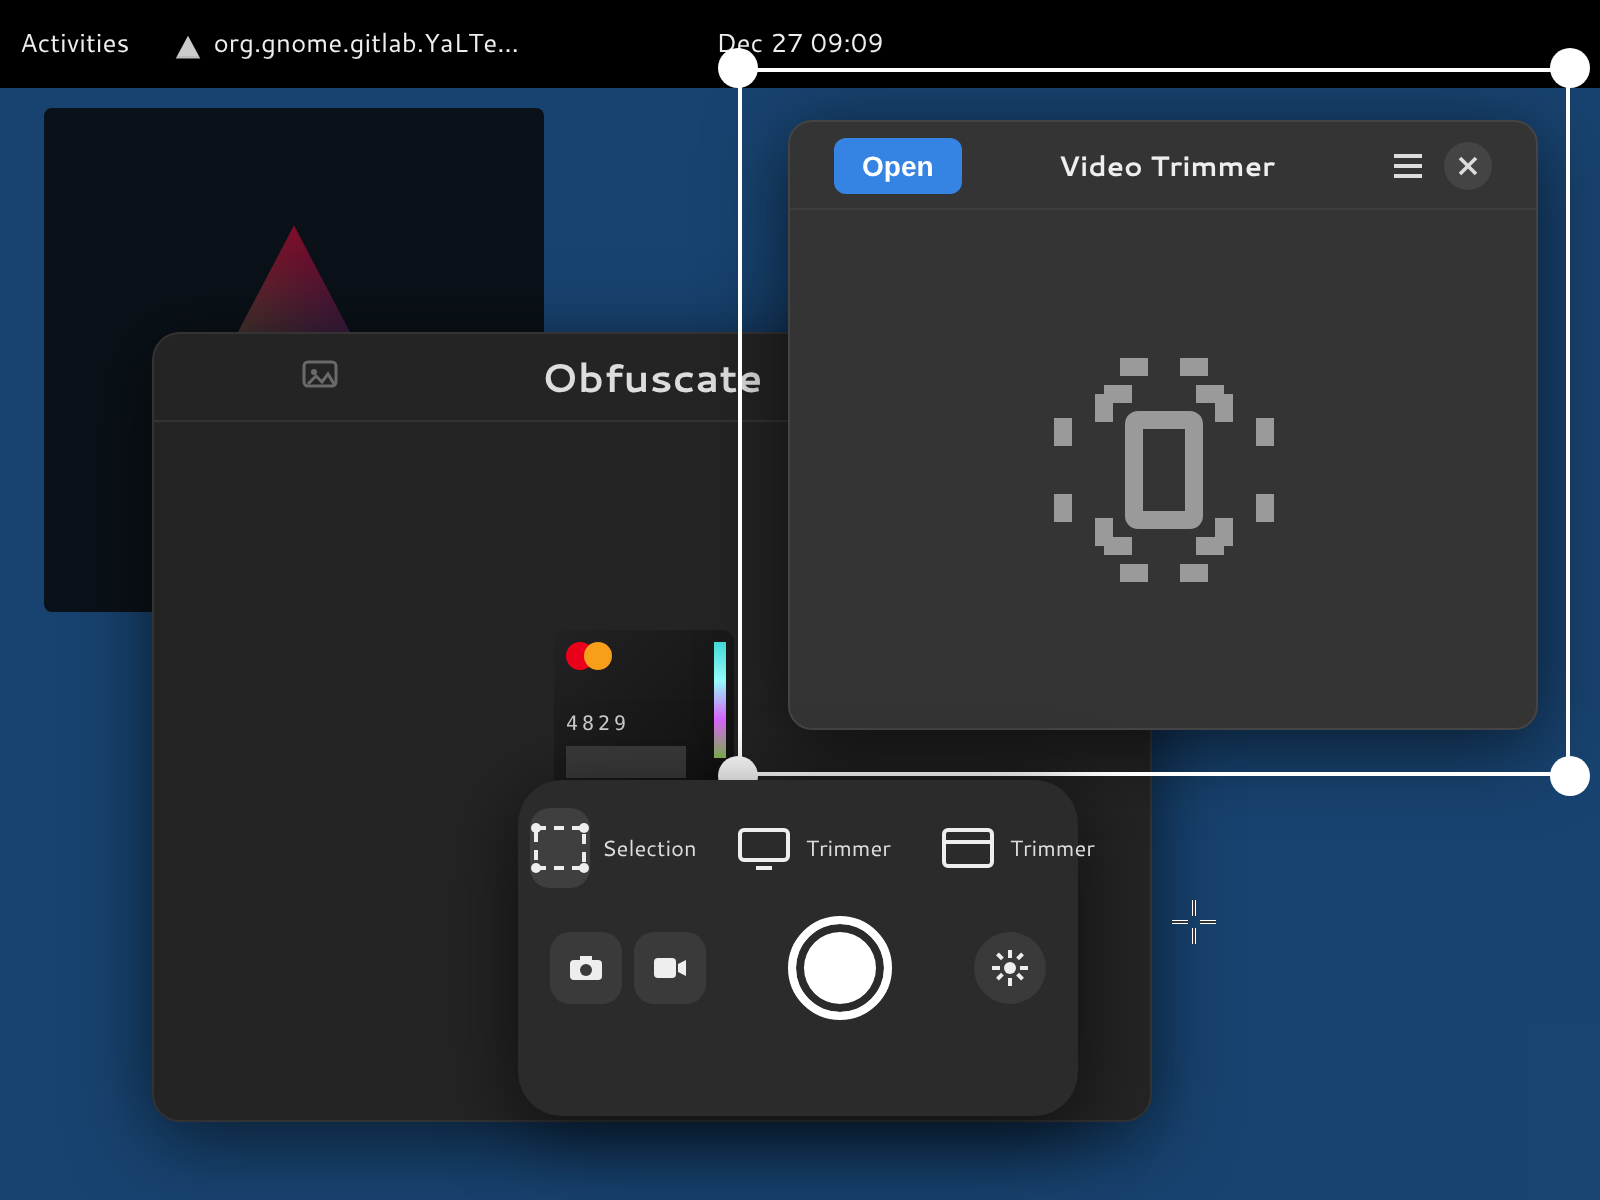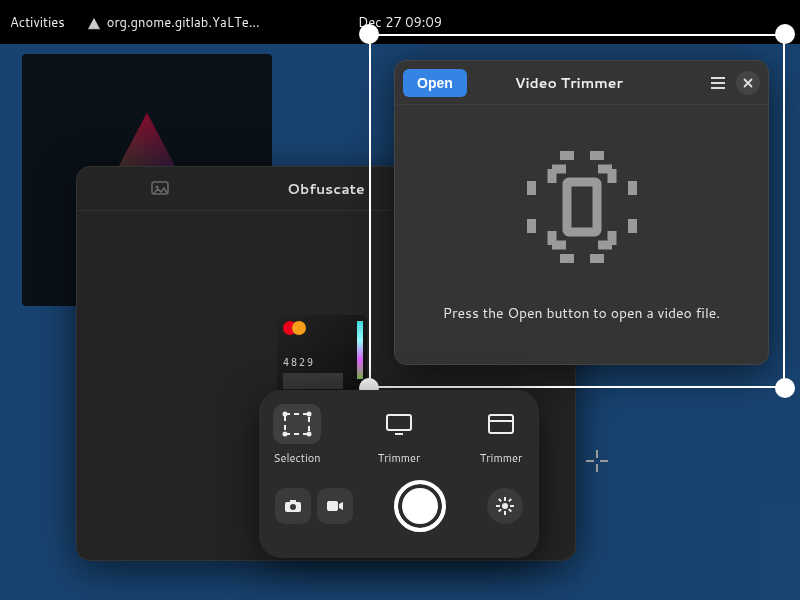--- a/index.html
+++ b/index.html
@@ -36,21 +36,21 @@
   .obfuscate-window {
     position:absolute; left:76px; top:166px; width:500px; height:395px;
     background:#242424; border-radius:14px; border:1px solid #333;
     box-shadow: 0 8px 40px rgba(0,0,0,0.6);
   }
   .obf-header {
     height:44px; display:flex; align-items:center;
     border-bottom:1px solid #333;
   }
   .obf-header .seg { flex:1; display:flex; justify-content:center; align-items:center; gap:8px; }
-  .obf-header .title { color:#ddd; font-size:14px; font-weight:600; }
+  .obf-header .title { color:#ddd; font-size:20px; font-weight:600; }
   .obf-body { position:absolute; top:44px; left:0; right:0; bottom:0; display:flex; align-items:center; justify-content:center; }
   .drop-text { color:#9a9a9a; font-size:24px; font-weight:500; }
   .card {
     position:absolute; left:200px; top:148px; width:90px; height:80px;
     background: linear-gradient(135deg,#222,#111); border-radius:6px;
     padding:6px;
   }
   .card .mc { display:flex; gap:-2px; }
   .mc-dot1{ width:14px;height:14px;border-radius:50%; background:#eb001b; }
   .mc-dot2{ width:14px;height:14px;border-radius:50%; background:#f79e1b; margin-left:-5px; }
@@ -66,28 +66,28 @@
   }
   .triangle-panel svg { width:160px; height:160px; }
 
   
   .trimmer-window {
     position:absolute; left:394px; top:60px; width:375px; height:305px;
     background:#343434; border-radius:12px; border:1px solid #444;
     box-shadow: 0 8px 40px rgba(0,0,0,0.6);
   }
   .trimmer-header {
-    height:44px; display:flex; align-items:center; padding:0 8px;
+    height:44px; display:flex; align-items:center; padding:0 22px;
     border-bottom:1px solid #3d3d3d;
   }
   .open-btn {
     background:#3584e4; color:#fff; font-weight:700;
     border:none; border-radius:6px; padding:6px 14px; font-size:14px;
   }
-  .trimmer-title { flex:1; text-align:left; font-weight:700; font-size:14px;margin-left:48px; }
+  .trimmer-title { flex:1; text-align:center; font-weight:700; font-size:14px; }
   .hdr-btn {
     width:28px; height:28px; border-radius:6px;
     display:flex; align-items:center; justify-content:center;
     color:#ddd; margin-left:4px;
   }
   .hdr-btn.close { background:#444; border-radius:50%; width:24px; height:24px; }
   .trimmer-body { position:absolute; top:44px; left:0; right:0; bottom:0; display:flex; flex-direction:column; align-items:center; justify-content:center; gap:36px; }
   .trimmer-body svg.big-icon { width:140px; height:120px; }
   .trimmer-hint { color:#e6e6e6; font-size:14px; }
 
@@ -107,21 +107,21 @@
 
   
   .shot-panel {
     position:absolute; left:259px; top:390px; width:280px; height:168px;
     background:#2b2b2b; border-radius:22px;
     box-shadow: 0 8px 40px rgba(0,0,0,0.6);
     display:flex; flex-direction:column; align-items:center;
     padding:14px 16px 12px 16px;
   }
   .mode-row { display:flex; gap:38px; }
-  .mode-item { display:flex; flex-direction:column; align-items:center; gap:6px; width:64px; }
+  .mode-item { display:flex; flex-direction:row; align-items:center; gap:6px; width:64px; }
   .mode-item .ico-wrap { width:48px; height:40px; display:flex; align-items:center; justify-content:center; border-radius:10px; }
   .mode-item.sel .ico-wrap { background:#3f3f3f; }
   .mode-item .lbl { font-size:11px; color:#ddd; }
   .bottom-row { margin-top:14px; display:flex; align-items:center; gap:20px; width:100%; justify-content:space-between; }
   .round-btn { width:36px; height:36px; background:#3a3a3a; border-radius:10px; display:flex; align-items:center; justify-content:center; }
   .round-btn.gear { border-radius:50%; }
   .shutter { width:52px; height:52px; border-radius:50%; border:4px solid #fff; background:#fff; box-shadow: inset 0 0 0 4px #2b2b2b; }
   .small-toggle { display:flex; gap:6px; }
 
   
@@ -224,21 +224,20 @@
         <rect x="15" y="34" width="9" height="14"></rect>
           <rect x="15" y="72" width="9" height="14"></rect>
         <rect x="116" y="34" width="9" height="14"></rect>
           <rect x="116" y="72" width="9" height="14"></rect>
         <rect x="48" y="4" width="14" height="9"></rect>
           <rect x="78" y="4" width="14" height="9"></rect>
         <rect x="48" y="107" width="14" height="9"></rect>
           <rect x="78" y="107" width="14" height="9"></rect>
       </g>
     </svg>
-    <span class="trimmer-hint">Press the Open button to open a video file.</span>
   </div>
 </div>
 
 <div class="sel-rect">
   <div class="edge t"></div>
     <div class="edge b"></div>
     <div class="edge l"></div>
     <div class="edge r"></div>
   <div class="handle h-tl"></div>
   <div class="handle h-tr"></div>

